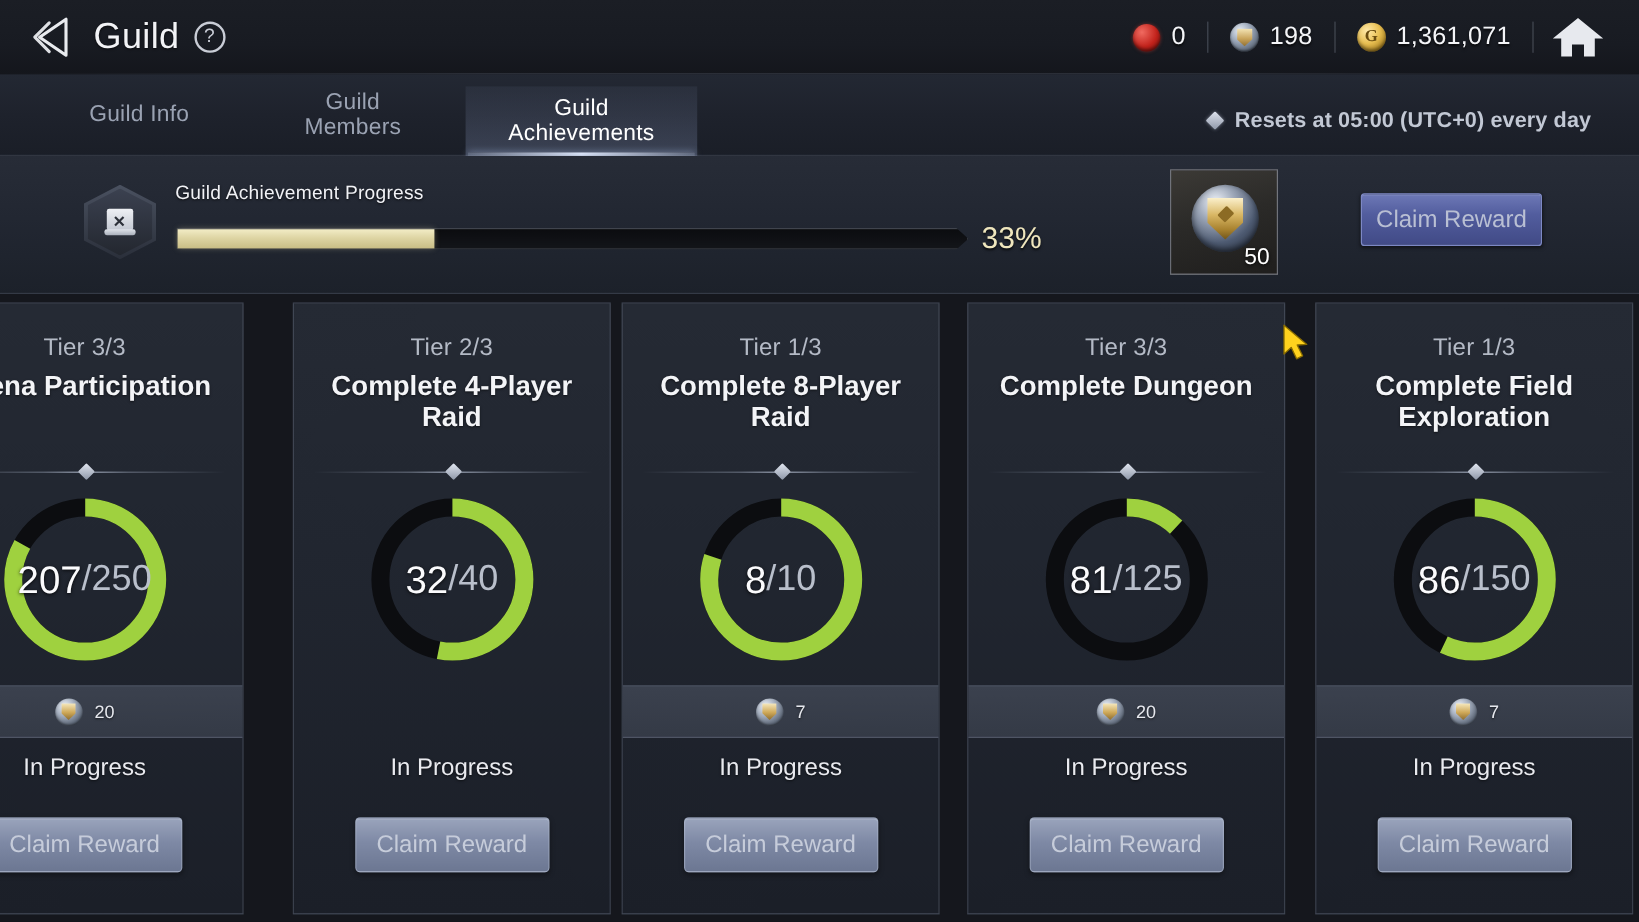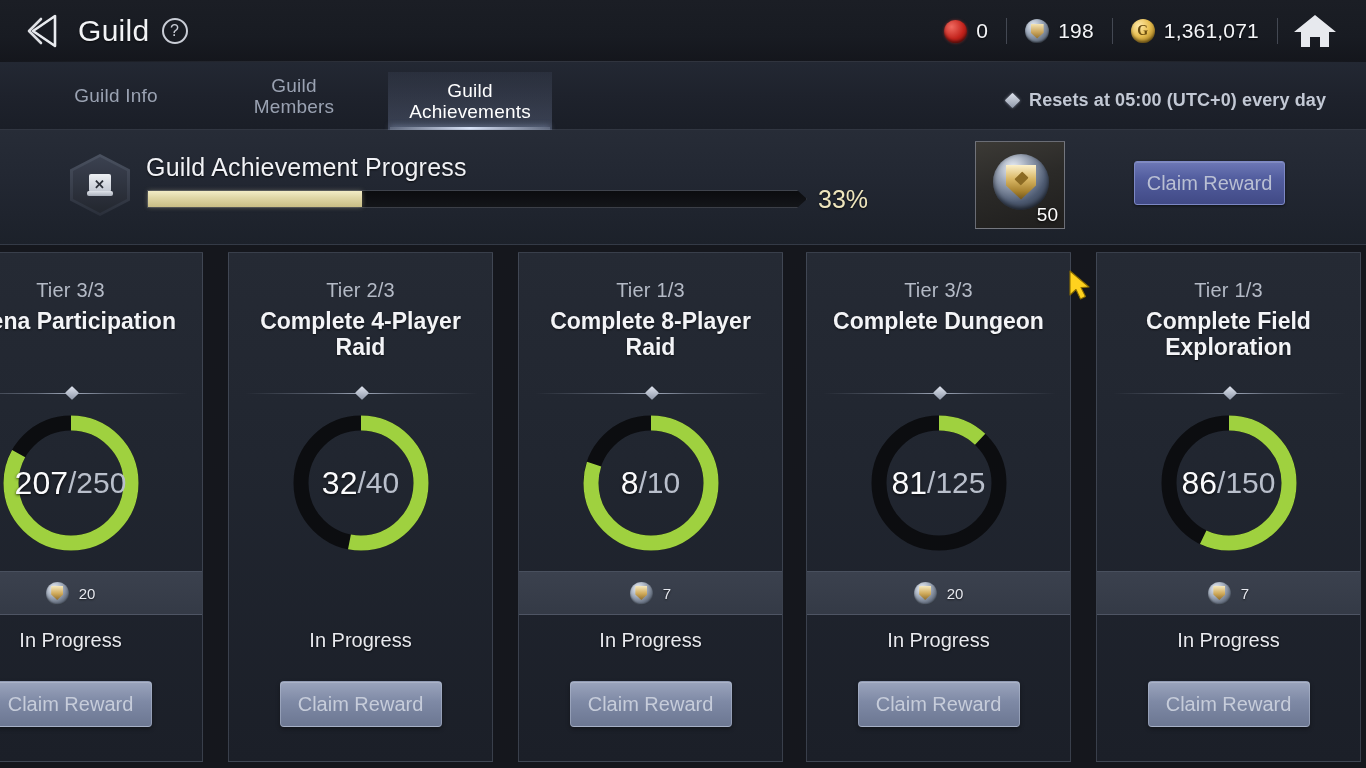--- a/index.html
+++ b/index.html
@@ -88,21 +88,21 @@
     color:#ffffff;
     background:linear-gradient(180deg,rgba(118,132,166,.10) 0%,rgba(128,142,178,.32) 100%);
   }
   .tab.active:after{
     content:""; position:absolute; left:2px; right:2px; bottom:0; height:3px;
     background:linear-gradient(90deg,rgba(200,215,245,.25),#d8e2f7 50%,rgba(200,215,245,.25));
     box-shadow:0 0 6px rgba(180,200,245,.6);
   }
   #tab0{ position:absolute; left:48px; bottom:7px; width:136px; }
   #tab1{ position:absolute; left:236px; bottom:7px; width:116px; }
-  #tab2{ position:absolute; left:388px; bottom:0px; width:164px; height:58px; }
+  #tab2{ position:absolute; left:388px; bottom:0px; width:193px; height:58px; }
   .reset-note{
     position:absolute; right:40px; bottom:19px;
     display:flex; align-items:center; font-size:18px; color:#c2c8d4; letter-spacing:.1px;font-weight:bold;
   }
   .diamond-bullet{
     width:11px;height:11px;margin-right:11px;
     background:linear-gradient(135deg,#dfe4ee,#8e97a8);
     transform:rotate(45deg); border-radius:1px;
     box-shadow:0 0 3px rgba(200,210,230,.5);
   }
@@ -136,21 +136,21 @@
     background:linear-gradient(180deg,#eef0f4,#c3c8d2); border-radius:2px;
   }
   .scroll-glyph .pg2{
     position:absolute; left:0px; top:19px; width:26px; height:5px;
     background:linear-gradient(180deg,#dfe3ea,#aab0bb); border-radius:2px;
   }
   .scroll-glyph .x{
     position:absolute; left:7px; top:5px; font-size:13px; color:#2b2f38; font-weight:bold;
   }
   .prog-label{
-    position:absolute; left:146px; top:153px; font-size:25px; color:#f1f2f6;
+    position:absolute; left:146px; top:153px; font-size:16px; color:#f1f2f6;
     text-shadow:0 1px 2px rgba(0,0,0,.75); letter-spacing:.2px;
   }
   .bar-wrap{
     position:absolute; left:147px; top:190px; width:660px; height:18px;
   }
   .bar-track{
     position:absolute; inset:0;
     background:linear-gradient(180deg,#0b0c0f,#131519);
     border:1px solid rgba(150,158,175,.35);
     clip-path:polygon(0 0, calc(100% - 10px) 0, 100% 50%, calc(100% - 10px) 100%, 0 100%);
@@ -373,21 +373,21 @@
         </div>
         <div class="rewardrow">
           <span class="medal-sm">
             <i></i>
           </span>
           <span class="amt">20</span>
         </div>
         <div class="status">In Progress</div>
         <div class="claim-small">Claim Reward</div>
       </div>
-      <div class="card" style="left: 228px; padding-left: 32px;">
+      <div class="card" style="left: 244px; padding-left: 32px;">
         <div class="tier">Tier 2/3</div>
         <div class="ctitle">Complete 4-Player
 Raid</div>
         <div class="divider">
           <span class="ln"></span>
           <span class="dm"></span>
         </div>
         <div class="ring">
           <svg width="148" height="148" viewBox="0 0 148 148">
             <circle cx="74" cy="74" r="60" fill="none" stroke="#0c0d10" stroke-width="15"></circle>

